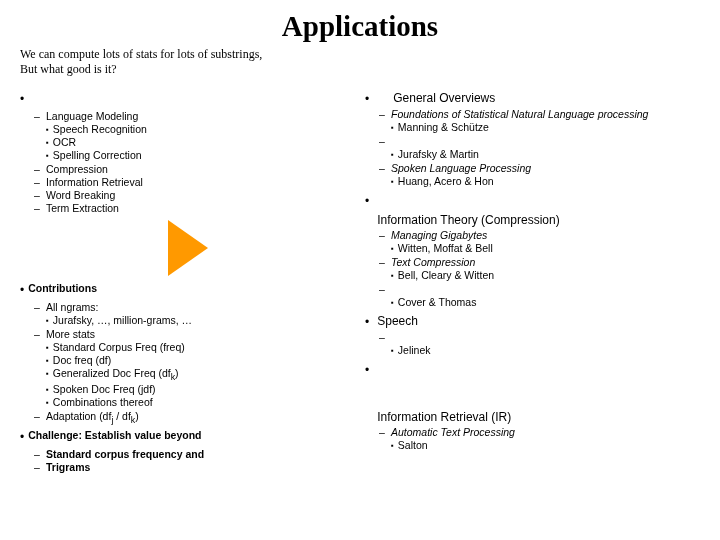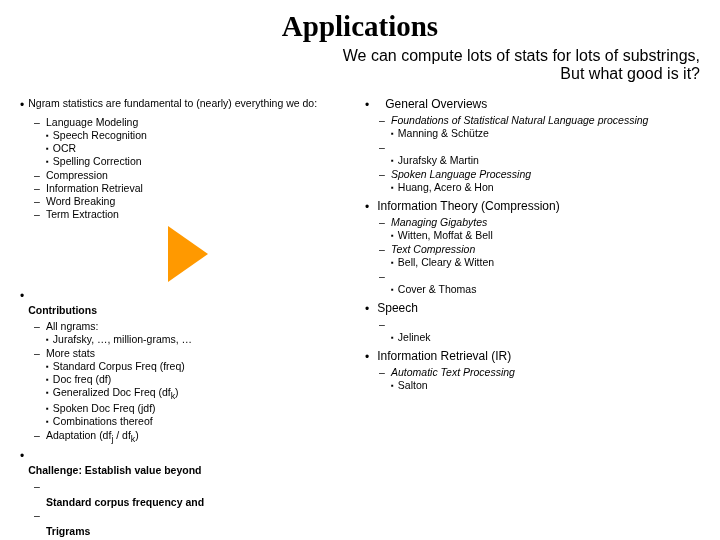--- a/index.html
+++ b/index.html
@@ -13,23 +13,23 @@
       padding: 10px 20px 10px 20px;
     }
     h1 {
       text-align: center;
       font-size: 29px;
       font-weight: bold;
       font-family: Georgia, serif;
       margin-bottom: 4px;
     }
     .subtitle {
-      text-align: right;
-      font-size: 16px;
-      font-family: Liberation Sans, sans-serif;
+      text-align: left;
+      font-size: 12px;
+      font-family: Liberation Serif, serif;
       margin-bottom: 14px;
     }
     .main-content {
       display: flex;
       gap: 10px;
     }
     .left-col {
       flex: 1;
       font-size: 10.5px;
     }
@@ -73,21 +73,21 @@
       display: flex;
       align-items: flex-start;
       margin-bottom: 1px;
     }
     .sub-dot {
       margin-right: 4px;
       font-size: 8px;
       margin-top: 2px;
     }
     .italic { font-style: italic; }
-    .bold { font-weight: bold; margin-top: 16px; }
+    .bold { font-weight: bold; }
     .arrow-container {
       display: flex;
       justify-content: center;
       margin: 6px 0 6px 0;
     }
     .arrow {
       width: 0;
       height: 0;
       border-top: 28px solid transparent;
       border-bottom: 28px solid transparent;
@@ -114,21 +114,20 @@
 
 <h1>Applications</h1>
 <div class="subtitle">We can compute lots of stats for lots of substrings,<br>But what good is it?</div>
 
 <div class="main-content">
 
   <div class="left-col">
 
     <div class="bullet-top">
       <span class="bullet-dot">•</span>
-      <span class="bullet-text">Ngram statistics are fundamental to (nearly) everything we do:</span>
     </div>
 
     <div class="dash-list">
       <div class="dash-item">
         <span class="dash">–</span>
         <span>Language Modeling</span>
       </div>
       <div class="sub-bullet-list">
         <div class="sub-bullet-item">
           <span class="sub-dot">▪</span>
@@ -227,21 +226,21 @@
         <span class="bold">Trigrams</span>
       </div>
     </div>
   </div>
 
   <div class="right-col">
 
     <div class="right-section">
       <div class="section-header">
         <span class="bullet-dot">•</span>
-        <span class="section-title large" style="margin-left:12px;">General Overviews</span>
+        <span class="section-title large" style="margin-left:20px;">General Overviews</span>
       </div>
       <div class="dash-list">
         <div class="dash-item">
           <span class="dash">–</span>
           <span class="italic">Foundations of Statistical Natural Language processing</span>
         </div>
         <div class="sub-bullet-list">
           <div class="sub-bullet-item">
             <span class="sub-dot">▪</span>
             <span>Manning &amp; Schütze</span>
@@ -265,21 +264,21 @@
             <span class="sub-dot">▪</span>
             <span>Huang, Acero &amp; Hon</span>
           </div>
         </div>
       </div>
     </div>
 
     <div class="right-section">
       <div class="section-header">
         <span class="bullet-dot">•</span>
-        <span class="section-title large" style="margin-left:4px;">Information Theory (Compression)</span>
+        <span class="section-title large" style="margin-left:4px;margin-top:20px;">Information Theory (Compression)</span>
       </div>
       <div class="dash-list">
         <div class="dash-item">
           <span class="dash">–</span>
           <span class="italic">Managing Gigabytes</span>
         </div>
         <div class="sub-bullet-list">
           <div class="sub-bullet-item">
             <span class="sub-dot">▪</span>
             <span>Witten, Moffat &amp; Bell</span>
@@ -321,21 +320,21 @@
             <span class="sub-dot">▪</span>
             <span>Jelinek</span>
           </div>
         </div>
       </div>
     </div>
 
     <div class="right-section">
       <div class="section-header">
         <span class="bullet-dot">•</span>
-        <span class="section-title large" style="margin-left:4px;">Information Retrieval (IR)</span>
+        <span class="section-title large" style="margin-left:4px;margin-top:48px;">Information Retrieval (IR)</span>
       </div>
       <div class="dash-list">
         <div class="dash-item">
           <span class="dash">–</span>
           <span class="italic">Automatic Text Processing</span>
         </div>
         <div class="sub-bullet-list">
           <div class="sub-bullet-item">
             <span class="sub-dot">▪</span>
             <span>Salton</span>

